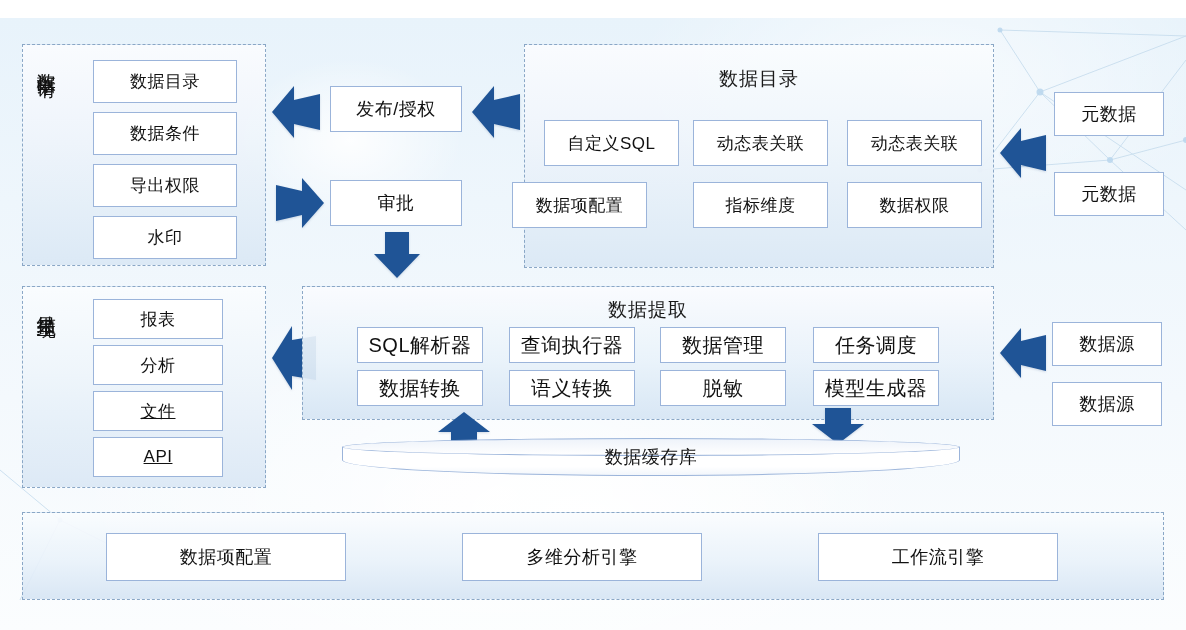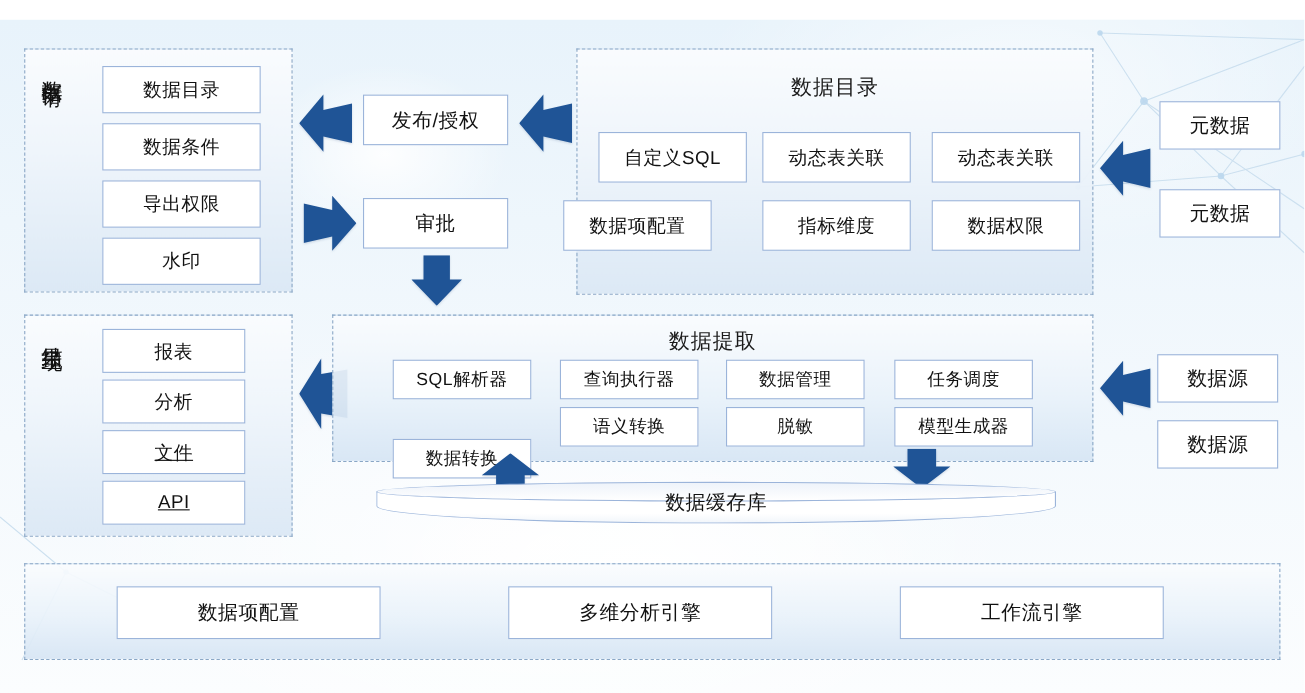--- a/index.html
+++ b/index.html
@@ -89,21 +89,21 @@
     background: #ffffff;
     border: 1px solid #9bb4da;
     display: flex;
     align-items: center;
     justify-content: center;
     font-size: 17px;
     color: #111111;
     letter-spacing: 0.5px;
     white-space: nowrap;
   }
-  .box.sm { font-size: 16px; }
+  .box.sm { font-size: 20px; }
   .box.lg { font-size: 18px; }
 
   
   .cylinder {
     position: absolute;
     box-sizing: border-box;
   }
   .cyl-body {
     position: absolute;
     left: 0; right: 0; top: 9px; bottom: 0;
@@ -249,21 +249,21 @@
 
   <div class="panel flat" style="left:302px; top:286px; width:692px; height:134px;">
   </div>
   <div class="panel-title" style="left:302px; top:297px; width:692px;">数据提取</div>
 
   <div class="box sm" style="left:357px; top:327px; width:126px; height:36px;">SQL解析器</div>
   <div class="box sm" style="left:509px; top:327px; width:126px; height:36px;">查询执行器</div>
   <div class="box sm" style="left:660px; top:327px; width:126px; height:36px;">数据管理</div>
   <div class="box sm" style="left:813px; top:327px; width:126px; height:36px;">任务调度</div>
 
-  <div class="box sm" style="left:357px; top:370px; width:126px; height:36px;margin-top:29px;">数据转换</div>
+  <div class="box sm" style="left:357px; top:370px; width:126px; height:36px;">数据转换</div>
   <div class="box sm" style="left:509px; top:370px; width:126px; height:36px;">语义转换</div>
   <div class="box sm" style="left:660px; top:370px; width:126px; height:36px;">脱敏</div>
   <div class="box sm" style="left:813px; top:370px; width:126px; height:36px;">模型生成器</div>
 
   <div class="arrow shadow-soft" style="left:1000px; top:326px;">
     <svg width="46" height="54" viewBox="0 0 46 54">
       <path d="M0 27 L21 2 L21 15 L46 9 L46 45 L21 39 L21 52 Z" fill="#1f5496"></path>
     </svg>
   </div>
 

